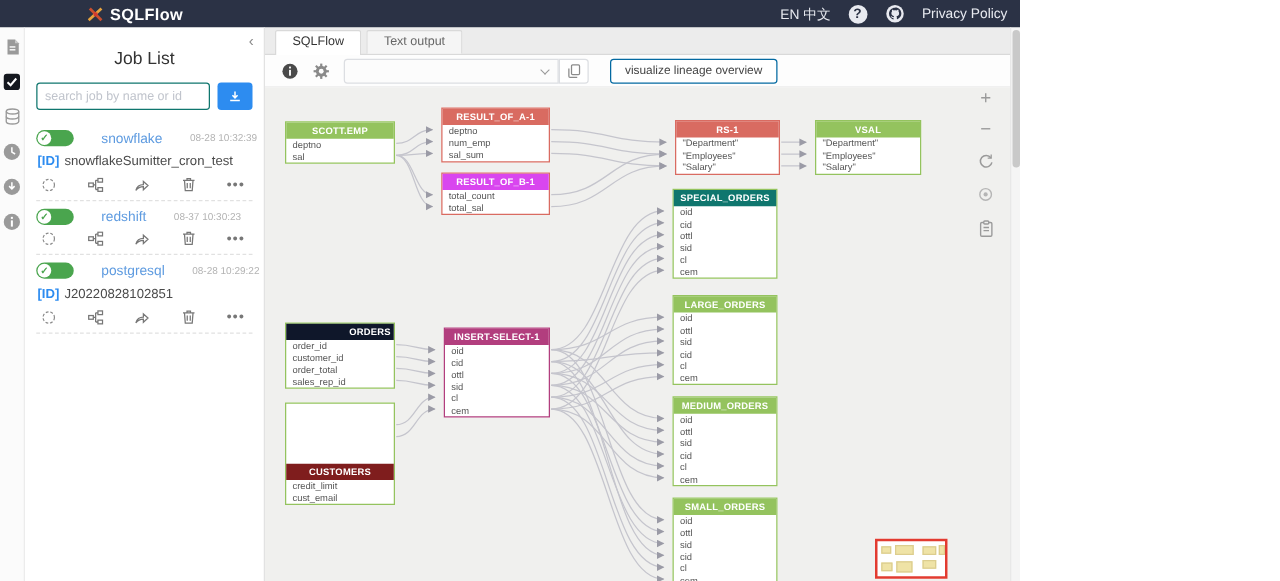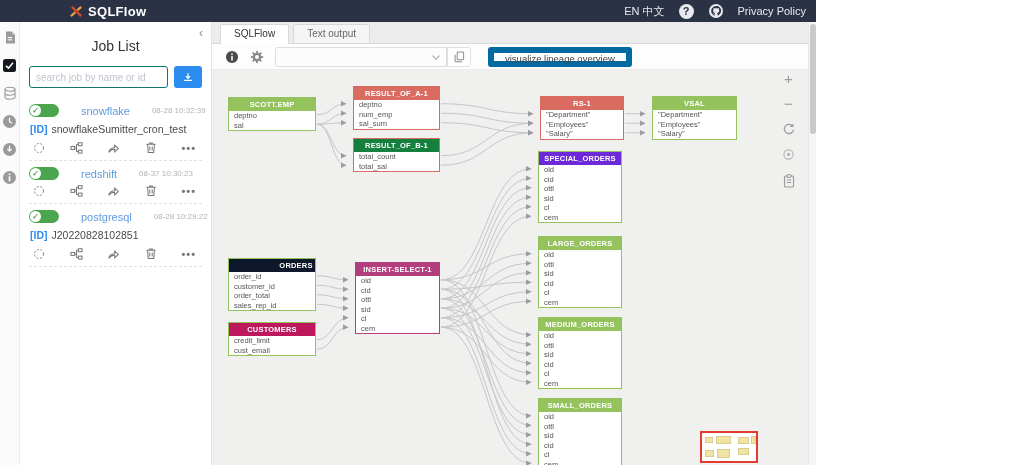--- a/index.html
+++ b/index.html
@@ -47,21 +47,21 @@
   .main { flex:1; display:flex; flex-direction:column; min-width:0; }
   .tabs { height:22px; background:#ececec; border-bottom:1px solid #d9d9d9; display:flex; align-items:flex-end; padding-left:8px; gap:4px; }
   .tab { font-size:10px; color:#666; background:#f5f5f5; border:1px solid #d9d9d9; border-bottom:none; padding:3px 13px 4px 13px; border-radius:2px 2px 0 0; cursor:pointer; }
   .tab.active { background:#fff; color:#333; position:relative; top:1px; padding-bottom:5px; }
 
   .toolbar { height:26px; background:#fdfdfd; border-bottom:1px solid #ececec; display:flex; align-items:center; gap:11px; padding-left:13px; }
   .tb-icon { cursor:pointer; display:flex; align-items:center; }
   .dd { width:172px; height:20px; background:#fcfcfc; border:1px solid #dcdee2; border-radius:3px 0 0 3px; position:relative; cursor:pointer; }
   .dd-caret { position:absolute; right:7px; top:7px; width:6px; height:6px; border-right:1px solid #9a9a9a; border-bottom:1px solid #9a9a9a; transform:rotate(45deg) scale(.9); transform-origin:center; margin-top:-2px; }
   .copy-btn { width:24px; height:20px; margin-left:-11px; border:1px solid #dcdee2; border-radius:0 3px 3px 0; background:#fff; display:flex; align-items:center; justify-content:center; cursor:pointer; }
-  .viz-btn { height:20px; border:6px solid #0369a1; border-radius:3px; background:#fff; color:#444; font-size:9.5px; padding:0 11px; margin-left:6px; cursor:pointer; font-family:"Liberation Sans", sans-serif; }
+  .viz-btn { height:20px; border:1px solid #0369a1; border-radius:3px; background:#fff; color:#444; font-size:9.5px; padding:0 11px; margin-left:6px; cursor:pointer; font-family:"Liberation Sans", sans-serif; }
 
   .canvas { flex:1; background:#f0f0ee; position:relative; overflow:hidden; }
   .edges { position:absolute; left:0; top:0; }
   .edge { stroke:#c5c5cd; stroke-width:1; fill:none; }
 
   .node { position:absolute; background:#fff; border:1px solid; font-size:7.5px; cursor:pointer; box-shadow:0 0 0 3px rgba(255,255,255,0); }
   .node-h { color:#fff; font-weight:bold; text-align:center; height:13px; line-height:13px; font-size:7.5px; letter-spacing:.2px; overflow:hidden; white-space:nowrap; }
   .node-r { height:9.5px; line-height:9.5px; padding-left:5px; color:#555; white-space:nowrap; overflow:hidden; }
 
   
@@ -399,38 +399,38 @@
             <div class="node-r">deptno</div>
             <div class="node-r">sal</div>
           </div>
           <div class="node" style="left: 141px; top: 16px; width: 87px; border-color: rgb(217, 107, 97);">
             <div class="node-h" style="background: rgb(217, 107, 97);">RESULT_OF_A-1</div>
             <div class="node-r">deptno</div>
             <div class="node-r">num_emp</div>
             <div class="node-r">sal_sum</div>
           </div>
           <div class="node" style="left: 141px; top: 68px; width: 87px; border-color: rgb(217, 107, 97);">
-            <div class="node-h" style="background: #15803d;">RESULT_OF_B-1</div>
+            <div class="node-h" style="background: #d946ef;">RESULT_OF_B-1</div>
             <div class="node-r">total_count</div>
             <div class="node-r">total_sal</div>
           </div>
           <div class="node" style="left: 328px; top: 26px; width: 84px; border-color: rgb(217, 107, 97);">
             <div class="node-h" style="background: rgb(217, 107, 97); text-align: center;">RS-1</div>
             <div class="node-r">"Department"</div>
             <div class="node-r">"Employees"</div>
             <div class="node-r">"Salary"</div>
           </div>
           <div class="node" style="left: 440px; top: 26px; width: 85px; border-color: rgb(148, 195, 94);">
             <div class="node-h" style="background: rgb(148, 195, 94);">VSAL</div>
             <div class="node-r">"Department"</div>
             <div class="node-r">"Employees"</div>
             <div class="node-r">"Salary"</div>
           </div>
           <div class="node" style="left: 326px; top: 81px; width: 84px; border-color: rgb(148, 195, 94);">
-            <div class="node-h" style="background: #6d28d9;">SPECIAL_ORDERS</div>
+            <div class="node-h" style="background: #0f766e;">SPECIAL_ORDERS</div>
             <div class="node-r">oid</div>
             <div class="node-r">cid</div>
             <div class="node-r">ottl</div>
             <div class="node-r">sid</div>
             <div class="node-r">cl</div>
             <div class="node-r">cem</div>
           </div>
           <div class="node" style="left: 326px; top: 166px; width: 84px; border-color: rgb(148, 195, 94);">
             <div class="node-h" style="background: rgb(148, 195, 94);">LARGE_ORDERS</div>
             <div class="node-r">oid</div>
@@ -459,21 +459,21 @@
             <div class="node-r">cem</div>
           </div>
           <div class="node" style="left: 16px; top: 188px; width: 88px; border-color: rgb(148, 195, 94);">
             <div class="node-h" style="background: #0f172a; padding-left: 48px;">ORDERS</div>
             <div class="node-r">order_id</div>
             <div class="node-r">customer_id</div>
             <div class="node-r">order_total</div>
             <div class="node-r">sales_rep_id</div>
           </div>
           <div class="node" style="left: 16px; top: 252px; width: 88px; border-color: rgb(148, 195, 94);">
-            <div class="node-h" style="background: #be185d;">CUSTOMERS</div>
+            <div class="node-h" style="background: #7f1d1d; margin-top: 48px;">CUSTOMERS</div>
             <div class="node-r">credit_limit</div>
             <div class="node-r">cust_email</div>
           </div>
           <div class="node" style="left: 143px; top: 192px; width: 85px; border-color: rgb(178, 62, 126);">
             <div class="node-h" style="background: rgb(178, 62, 126);">INSERT-SELECT-1</div>
             <div class="node-r">oid</div>
             <div class="node-r">cid</div>
             <div class="node-r">ottl</div>
             <div class="node-r">sid</div>
             <div class="node-r">cl</div>

